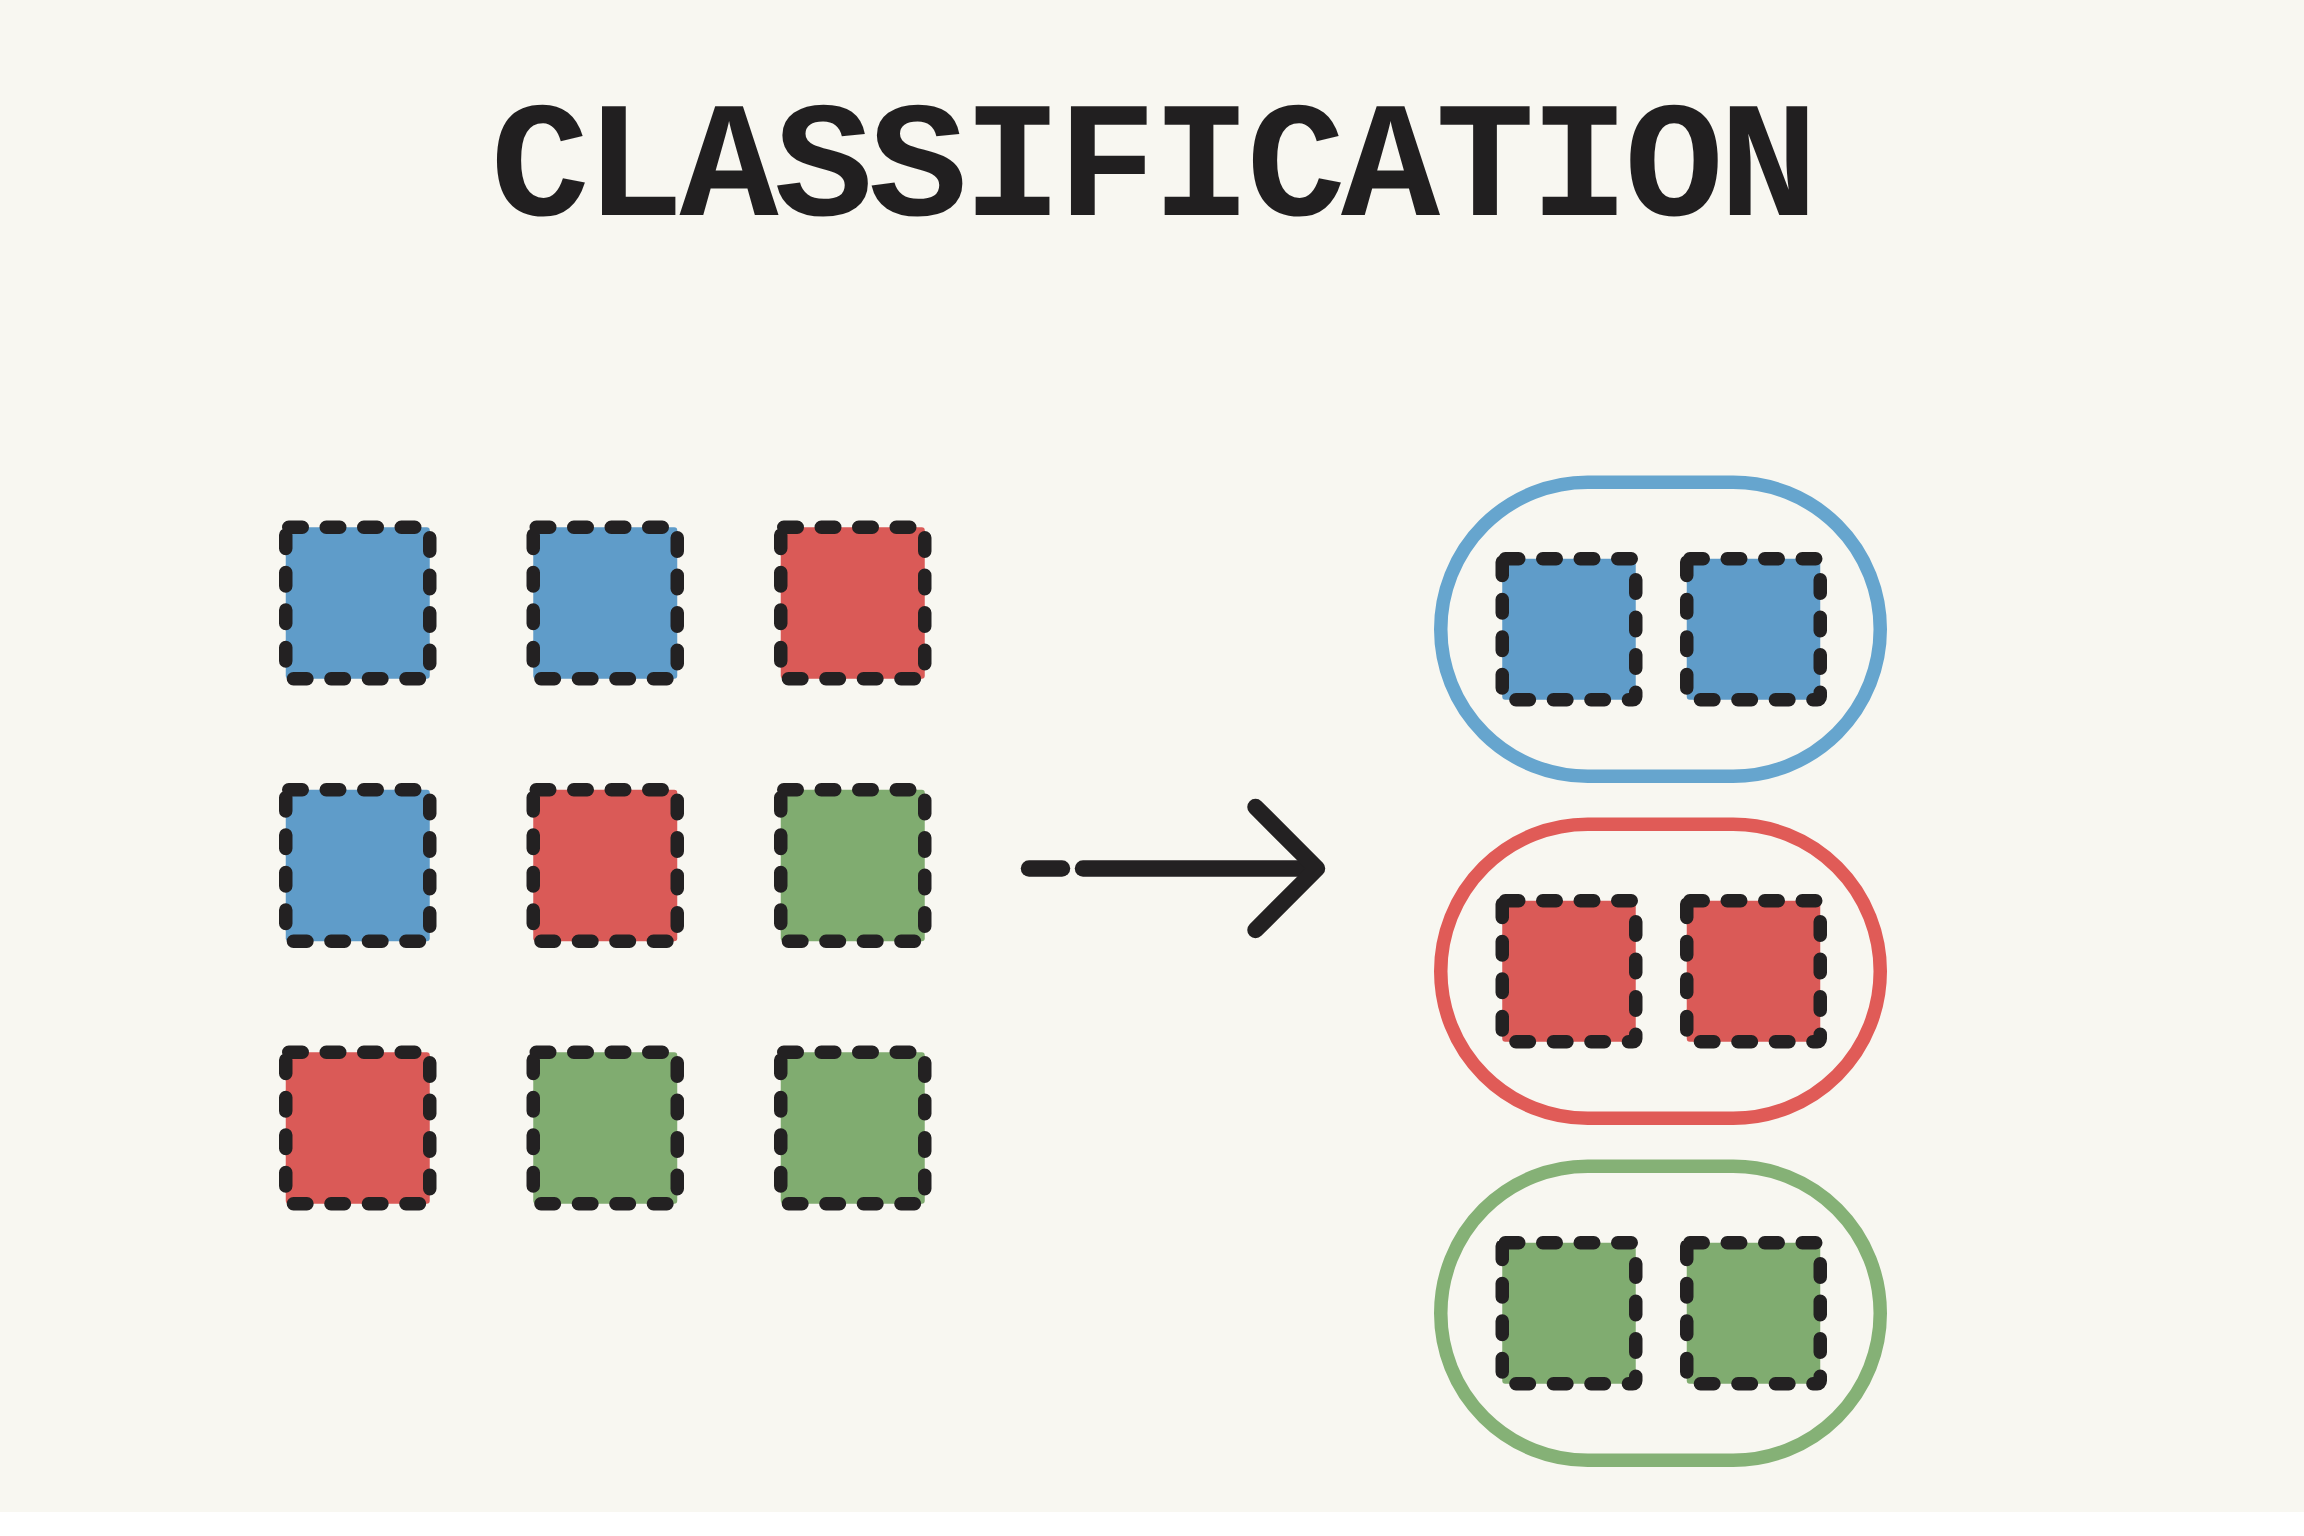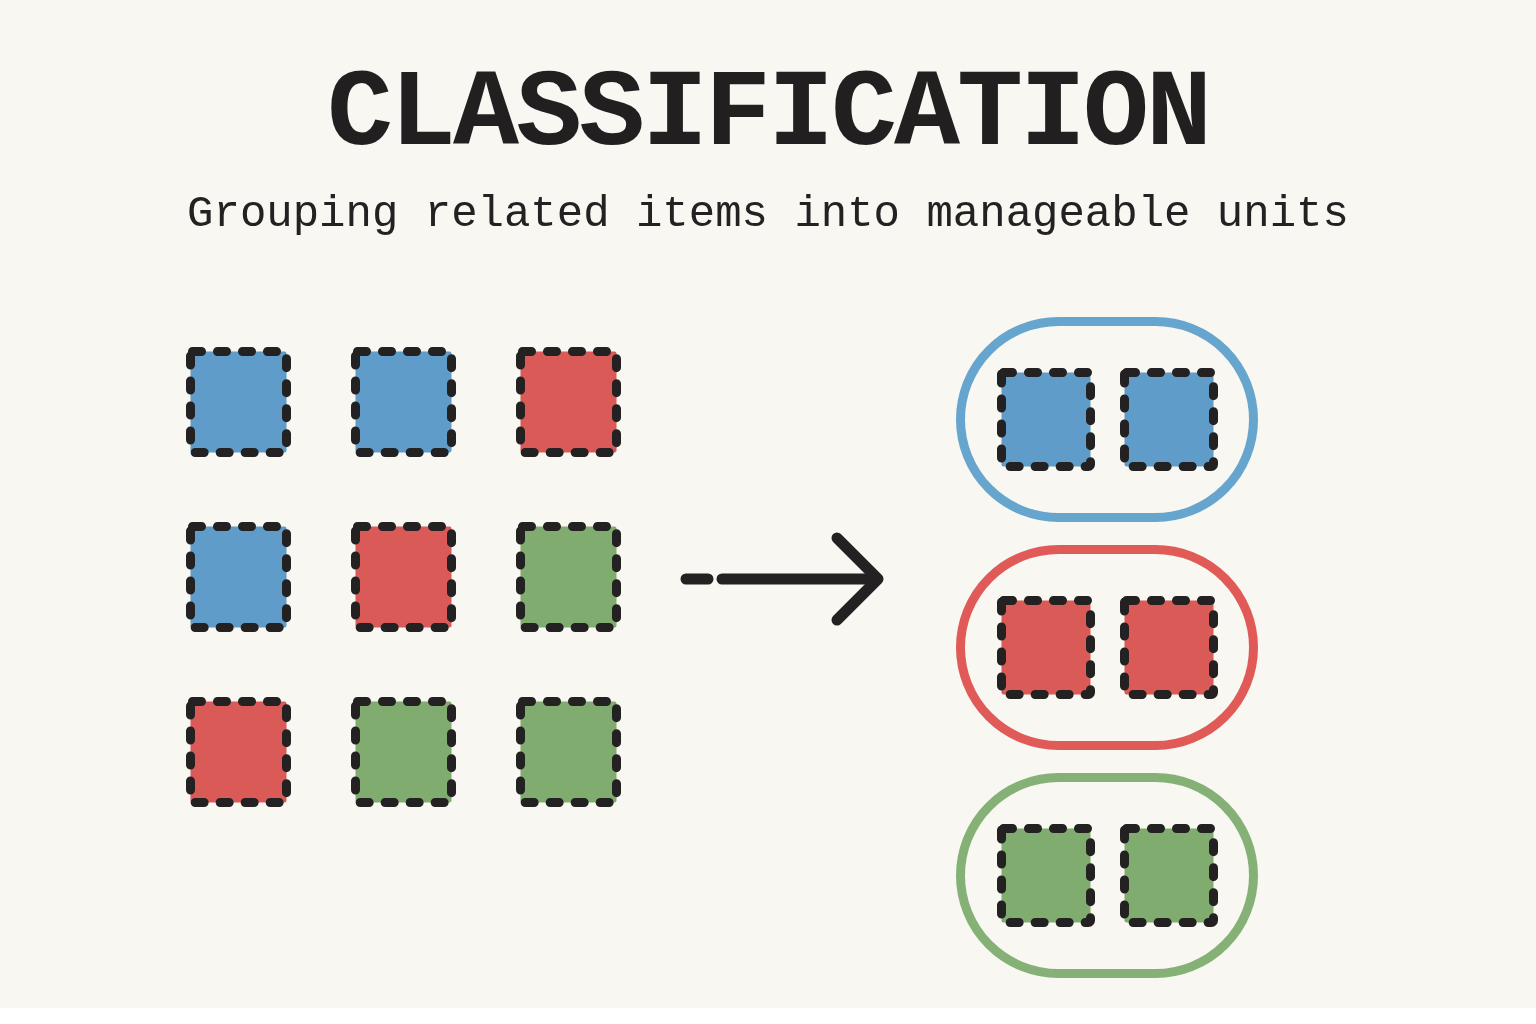--- a/index.html
+++ b/index.html
@@ -48,21 +48,20 @@
     background:#F8F7F1;
   }
   .pill .sq{width:100px;height:105px;}
 </style>
 </head>
 <body>
 
 <div class="canvas" style="background: rgb(248, 247, 241);">
 
   <h1 class="title">CLASSIFICATION</h1>
-  <p class="subtitle">Grouping related items into manageable units</p>
 
   <div class="grid">
       <div class="sq"><svg width="107" height="112" viewBox="0 0 107 112">
           <rect x="5.5" y="5.5" width="96" height="101" rx="2" fill="#5F9CC9" stroke="#232122" stroke-width="9" stroke-dasharray="9 16" stroke-linecap="round" stroke-linejoin="round"></rect>
         </svg></div>
       <div class="sq"><svg width="107" height="112" viewBox="0 0 107 112">
           <rect x="5.5" y="5.5" width="96" height="101" rx="2" fill="#5F9CC9" stroke="#232122" stroke-width="9" stroke-dasharray="9 16" stroke-linecap="round" stroke-linejoin="round"></rect>
         </svg></div>
       <div class="sq"><svg width="107" height="112" viewBox="0 0 107 112">
           <rect x="5.5" y="5.5" width="96" height="101" rx="2" fill="#DA5A57" stroke="#232122" stroke-width="9" stroke-dasharray="9 16" stroke-linecap="round" stroke-linejoin="round"></rect>

